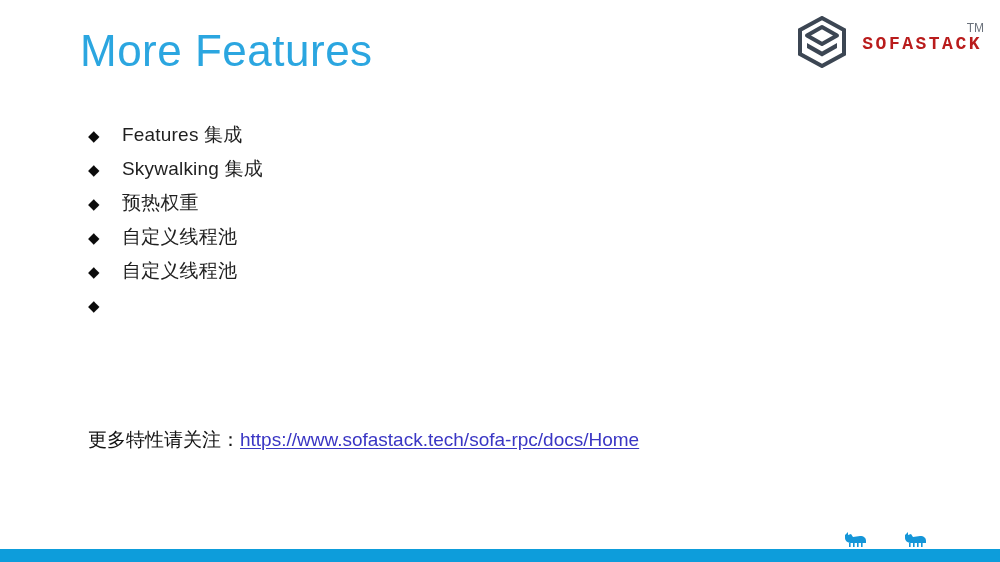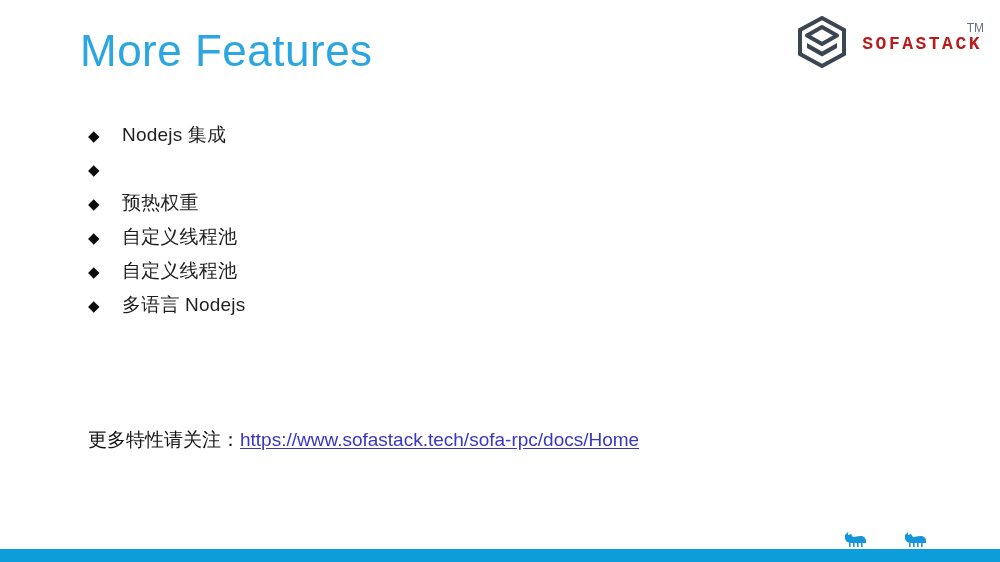--- a/index.html
+++ b/index.html
@@ -154,45 +154,45 @@
     <span class="logo-word-wrap">
       <span class="logo-word">SOFASTACK</span>
       <span class="logo-tm">TM</span>
     </span>
   </div>
 
   <div class="bullets">
 
     <div class="bullet-row">
       <span class="bullet-marker">◆</span>
-      <span class="bullet-text">Nodejs 集成</span>
-    </div>
-
-    <div class="bullet-row">
-      <span class="bullet-marker">◆</span>
+      <span class="bullet-text">Features 集成</span>
+    </div>
+
+    <div class="bullet-row">
+      <span class="bullet-marker">◆</span>
+      <span class="bullet-text">Skywalking 集成</span>
     </div>
 
     <div class="bullet-row">
       <span class="bullet-marker">◆</span>
       <span class="bullet-text">预热权重</span>
     </div>
 
     <div class="bullet-row">
       <span class="bullet-marker">◆</span>
       <span class="bullet-text">自定义线程池</span>
     </div>
 
     <div class="bullet-row">
       <span class="bullet-marker">◆</span>
       <span class="bullet-text">自定义线程池</span>
     </div>
 
     <div class="bullet-row">
       <span class="bullet-marker">◆</span>
-      <span class="bullet-text">多语言 Nodejs</span>
     </div>
 
   </div>
 
   <div class="footer-line">
     <span class="footer-label">更多特性请关注：</span><a class="footer-link" href="#">https://www.sofastack.tech/sofa-rpc/docs/Home</a>
   </div>
 
   <div class="ants">
     <span class="ant">

